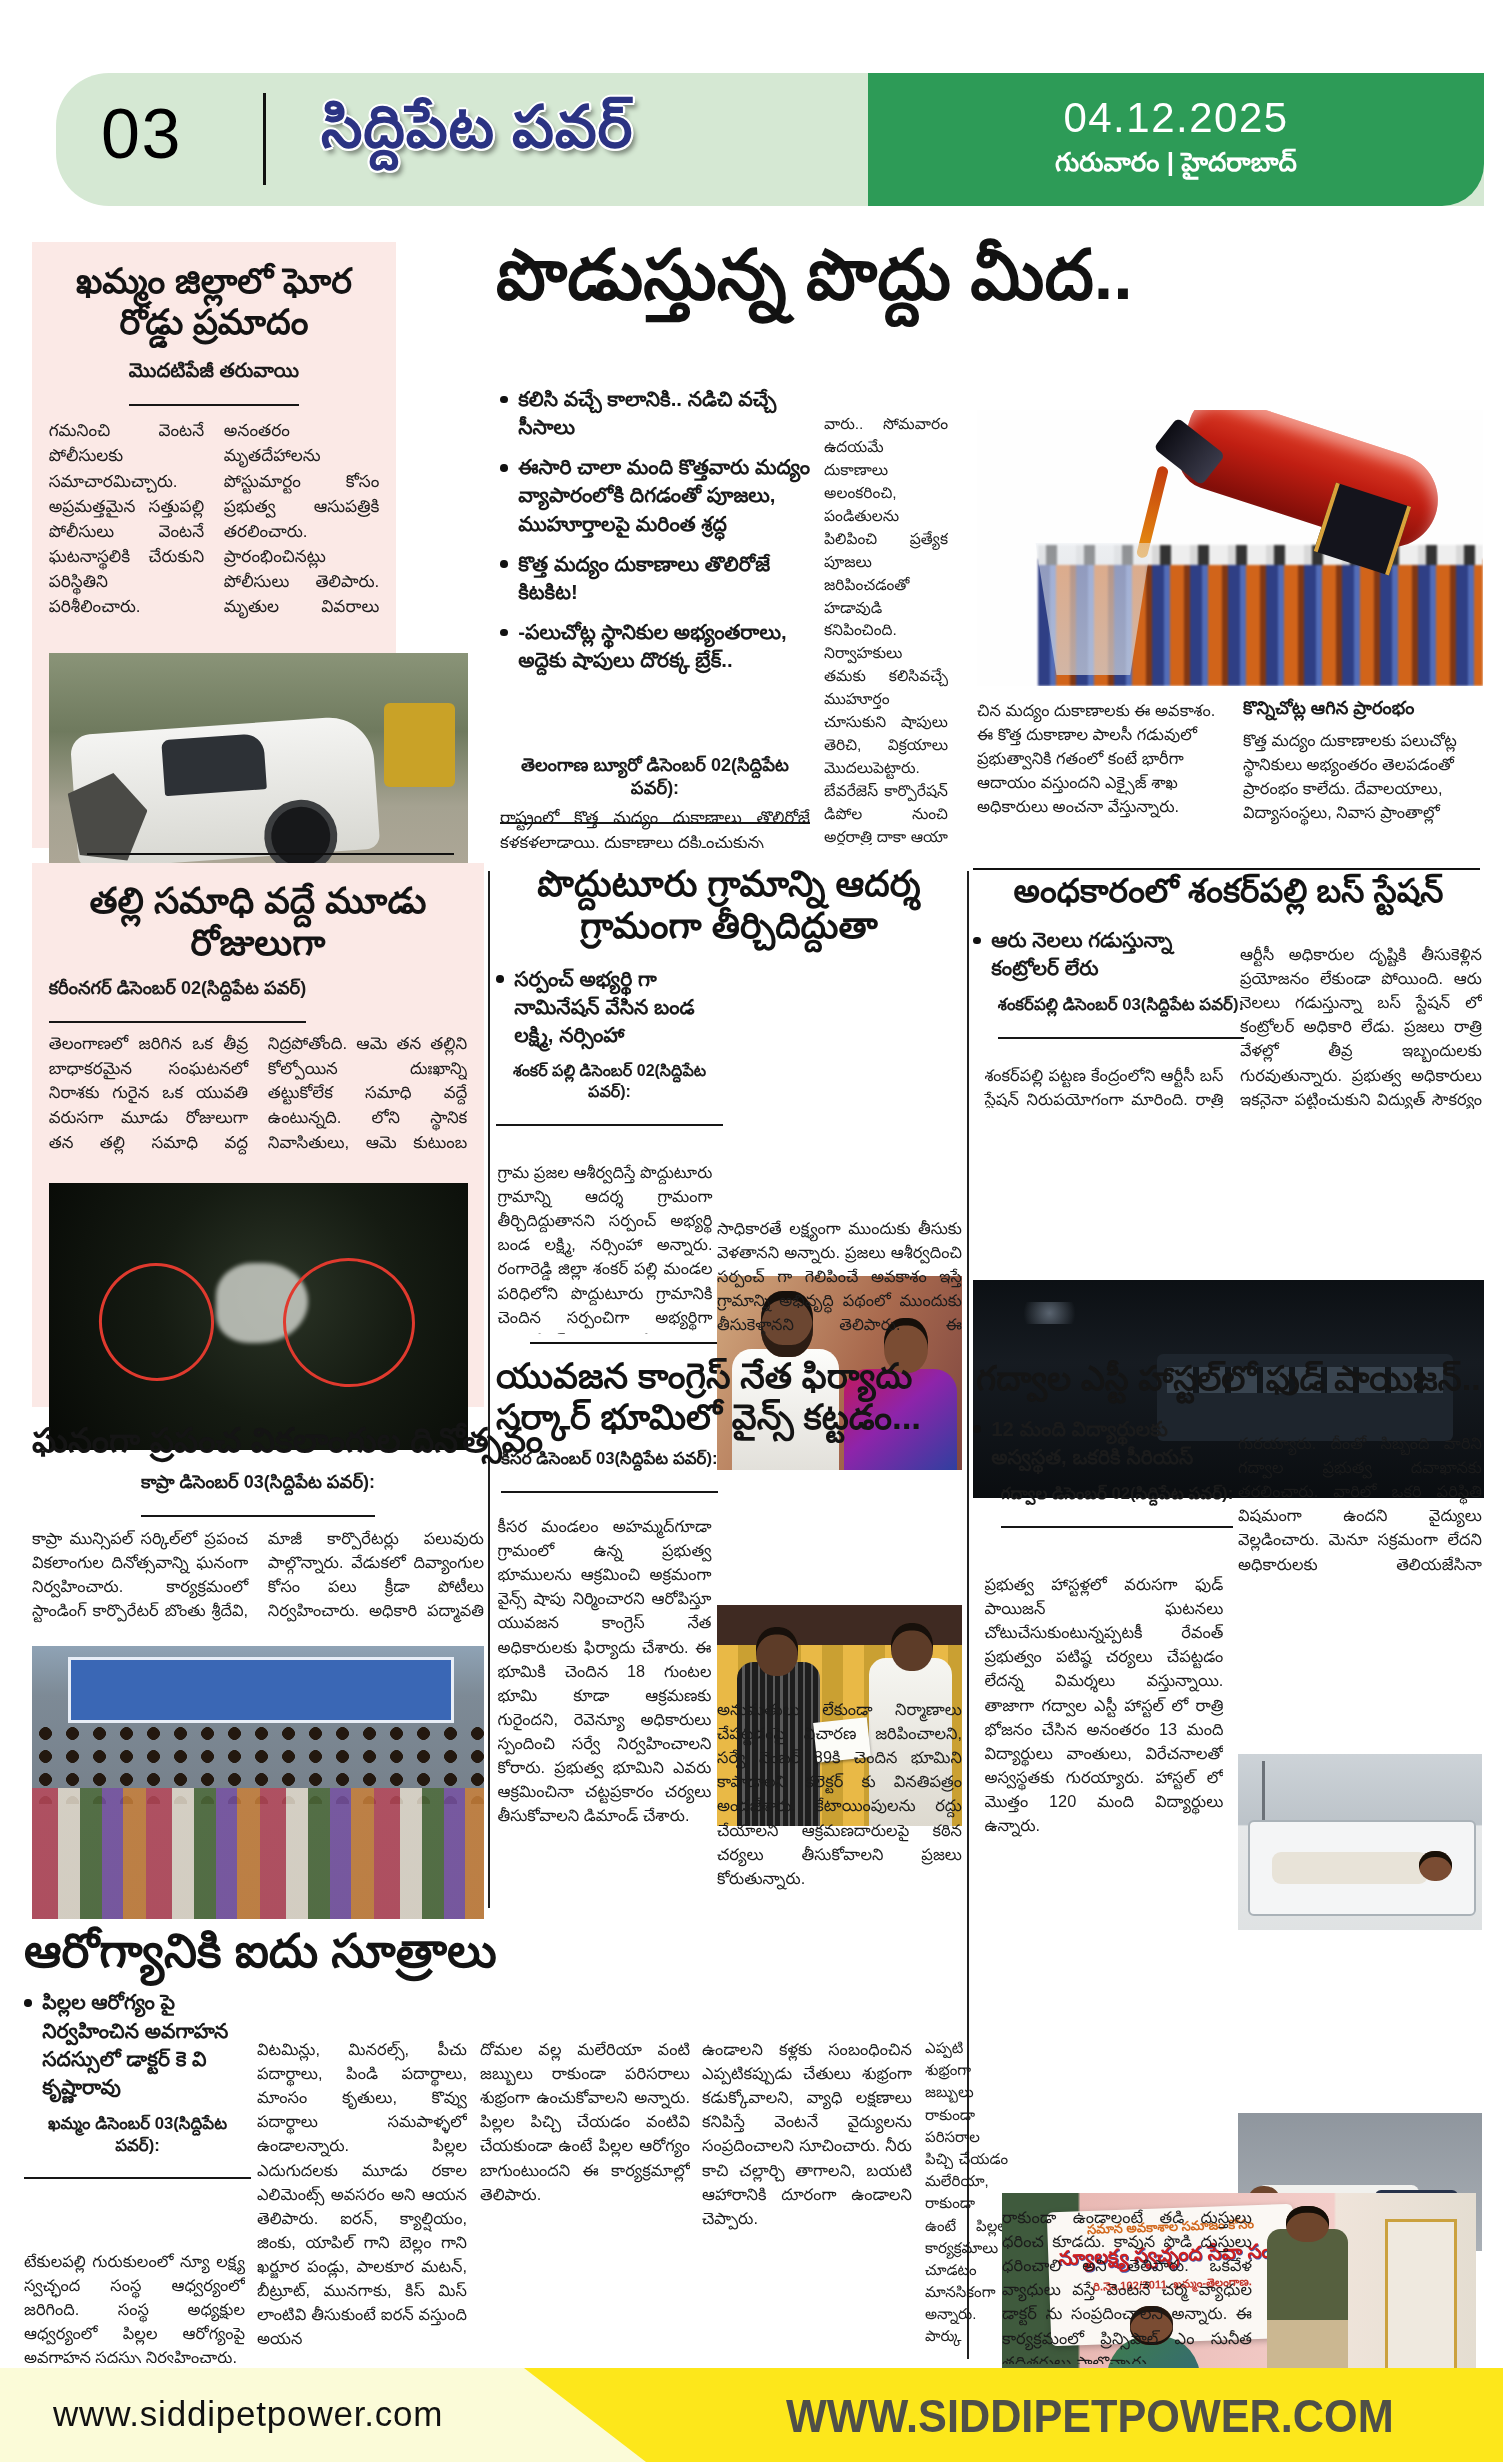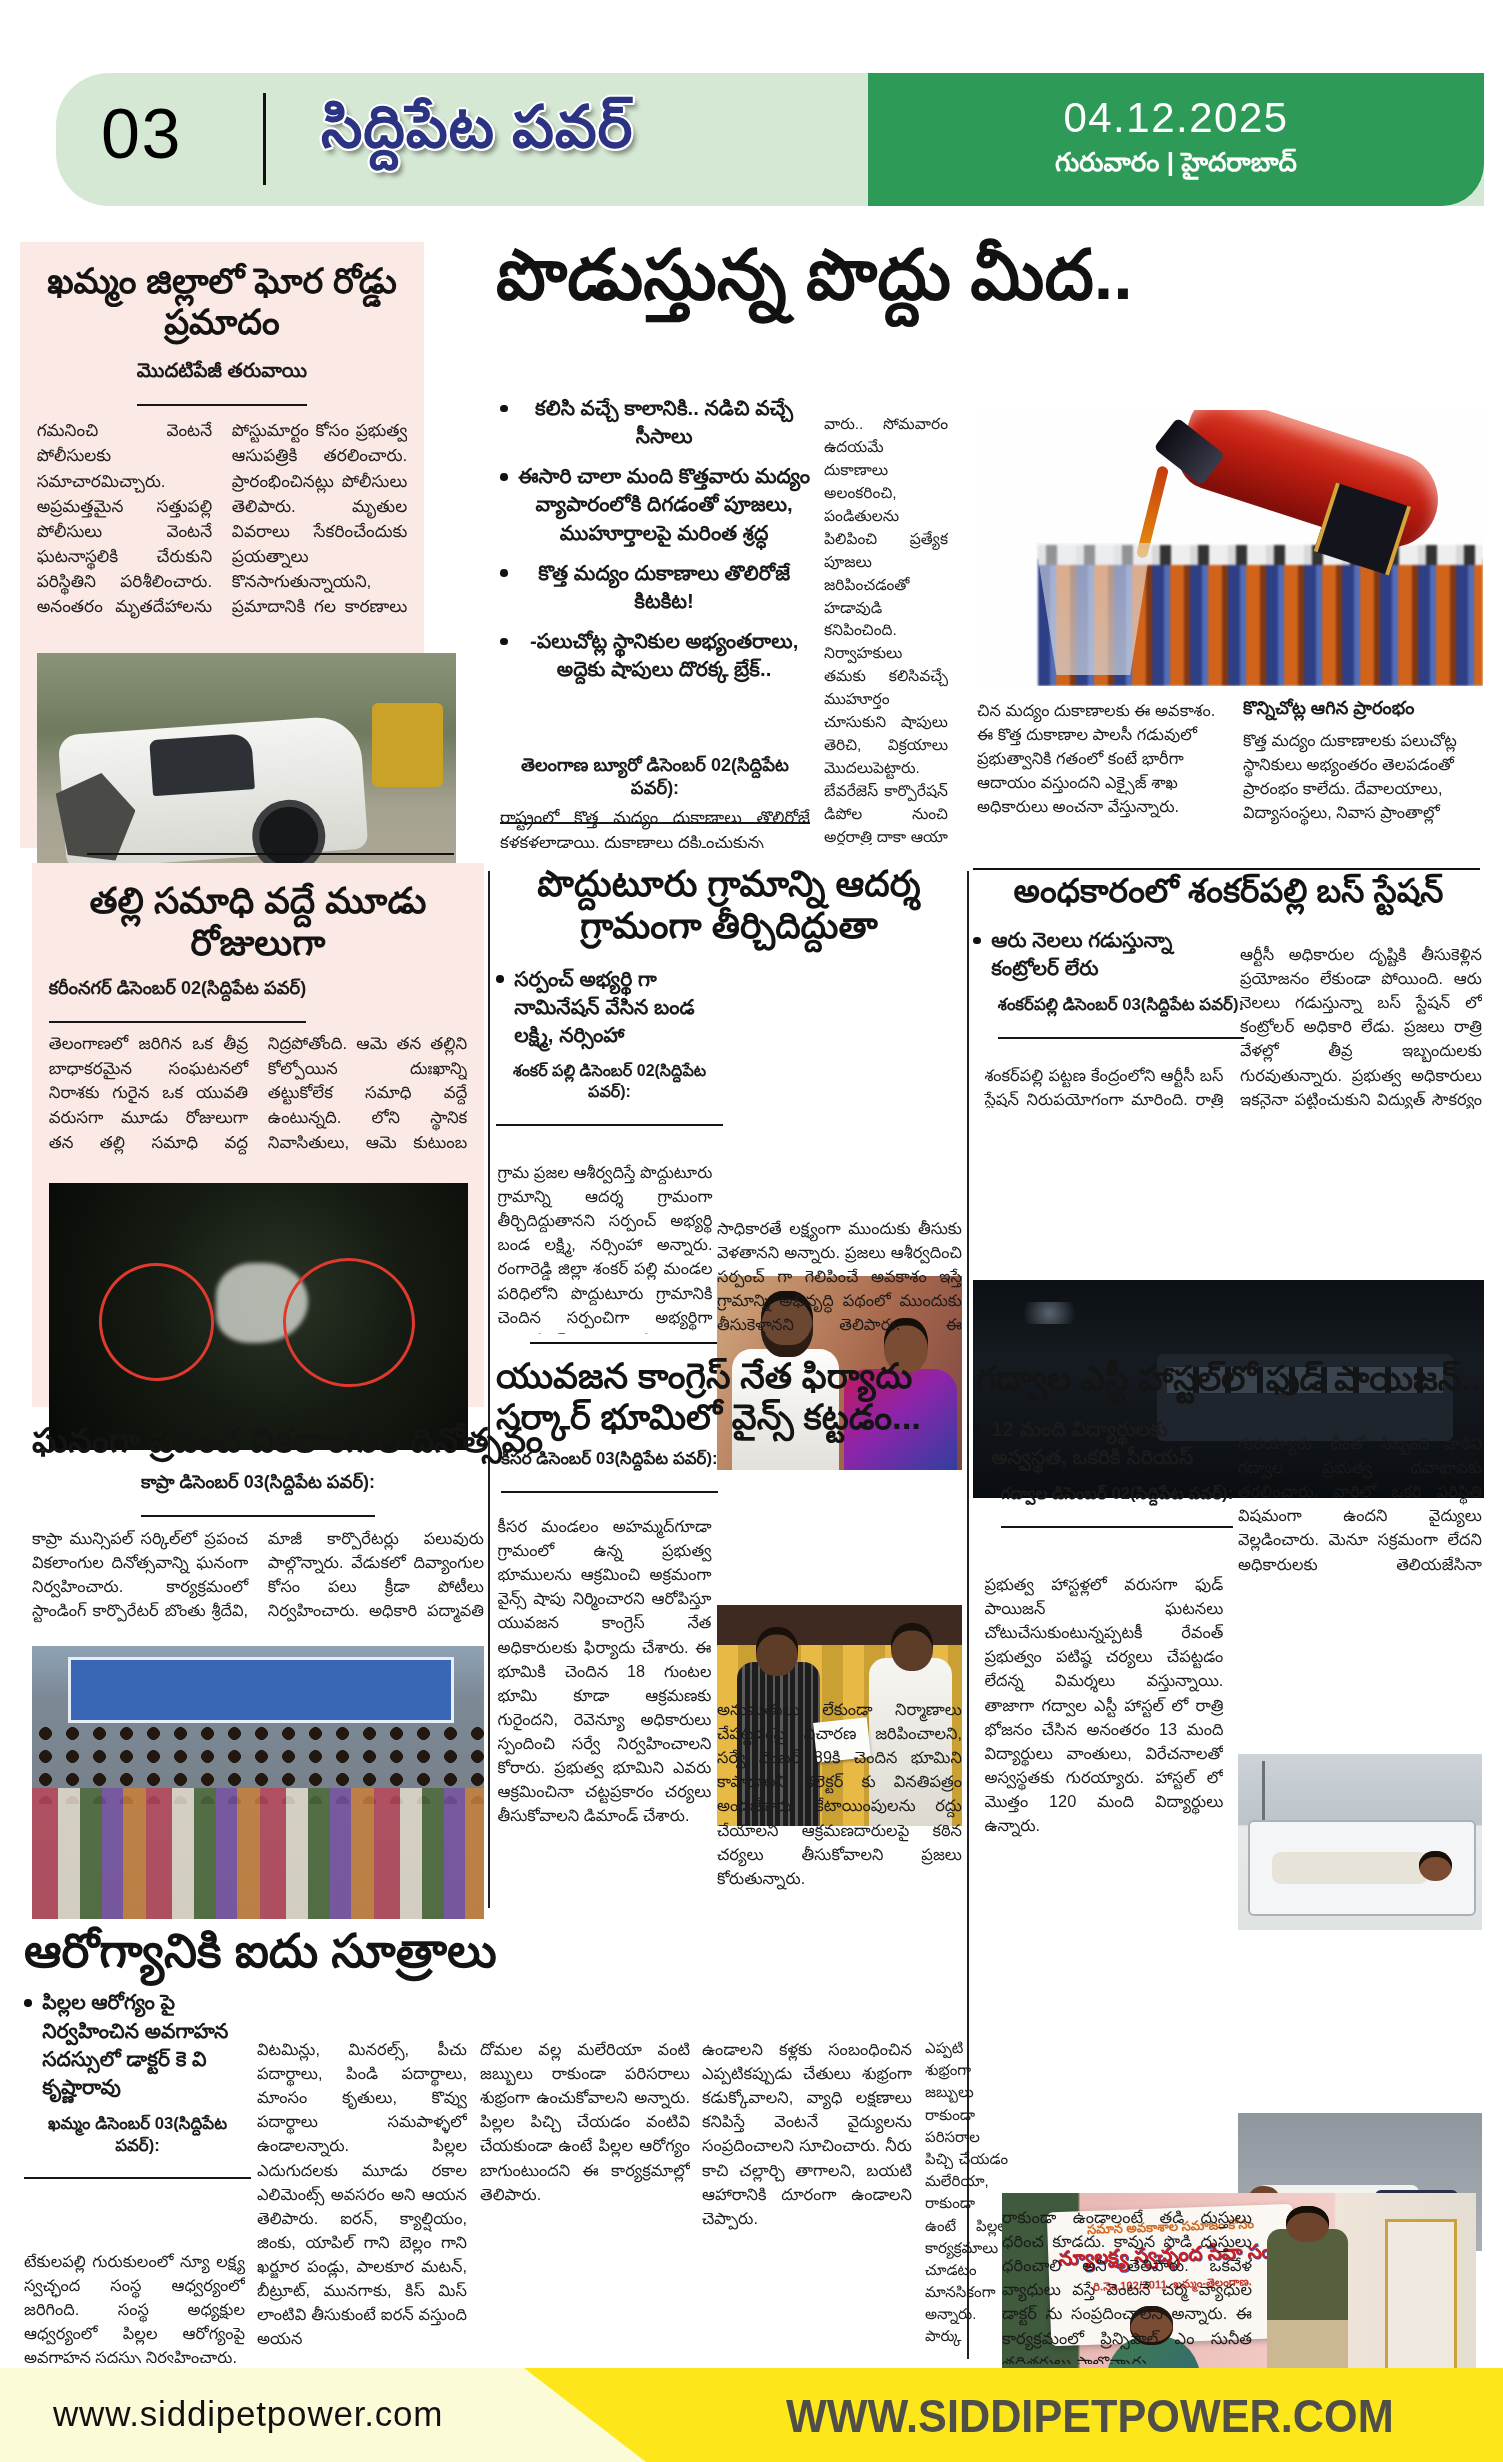--- a/index.html
+++ b/index.html
@@ -107,39 +107,39 @@
   <div class="header">
     <div class="pageno">03</div>
     <div class="head-div"></div>
     <div class="masthead">సిద్దిపేట పవర్</div>
     <div class="date-panel">
       <div class="date-big">04.12.2025</div>
       <div class="day-city">గురువారం | హైదరాబాద్</div>
     </div>
   </div>
 
-  <div class="abs pinkbox" style="left:20px;top:242px;width:404px;height:606px;padding:18px 16.7px;box-sizing:border-box;">
+  <div class="abs pinkbox" style="left:32px;top:242px;width:364px;height:606px;padding:18px 16.7px;box-sizing:border-box;">
     <div class="headline" style="font-size:35px;">ఖమ్మం జిల్లాలో ఘోర రోడ్డు ప్రమాదం</div>
     <div class="byline" style="margin-top:15px;font-size:19.7px;"><span>మొదటిపేజీ తరువాయి</span></div>
     <div class="body-txt two-col" style="margin-top:12px;height:224px;font-size:17px;">గమనించి వెంటనే పోలీసులకు సమాచారమిచ్చారు. అప్రమత్తమైన సత్తుపల్లి పోలీసులు వెంటనే ఘటనాస్థలికి చేరుకుని పరిస్థితిని పరిశీలించారు. అనంతరం మృతదేహాలను పోస్టుమార్టం కోసం ప్రభుత్వ ఆసుపత్రికి తరలించారు. ప్రారంభించినట్లు పోలీసులు తెలిపారు. మృతుల వివరాలు సేకరించేందుకు ప్రయత్నాలు కొనసాగుతున్నాయని, ప్రమాదానికి గల కారణాలు స్పష్టంగా తెలుసుకోవడానికి వాహన వివరాలు, సీసీ కెమెరా ఫుటేజీలు కూడా పరిశీలిస్తున్నట్లు చెప్పారు. ఈ ఘటనతో ప్రాంతంలో విషాద ఛాయలు అలుముకున్నాయి.</div>
     <div class="photo ph-crash" style="width:419px;height:279px;margin-top:10.6px;">
       <div class="crash-auto"></div>
       <div class="crash-car">
         <div class="crash-shield"></div>
         <div class="crash-crumple"></div>
         <div class="crash-wheel"></div>
       </div>
     </div>
   </div>
 
   <div class="abs" style="left:496px;top:235px;width:988px;height:151px;">
     <div style="font-size:70px;font-weight:800;color:#121212;white-space:nowrap;">పొడుస్తున్న పొద్దు మీద..</div>
   </div>
 
-  <div class="abs" style="left:500px;top:394px;width:310px;text-align:center;">
+  <div class="abs" style="left:500px;top:385px;width:310px;">
     <div class="bullet">
         <span class="dot"></span>
         <span class="btxt">కలిసి వచ్చే కాలానికి.. నడిచి వచ్చే సీసాలు</span>
       </div>
     <div class="bullet">
         <span class="dot"></span>
         <span class="btxt">ఈసారి చాలా మంది కొత్తవారు మద్యం వ్యాపారంలోకి దిగడంతో పూజలు, ముహూర్తాలపై మరింత శ్రద్ధ</span>
       </div>
     <div class="bullet">
         <span class="dot"></span>

